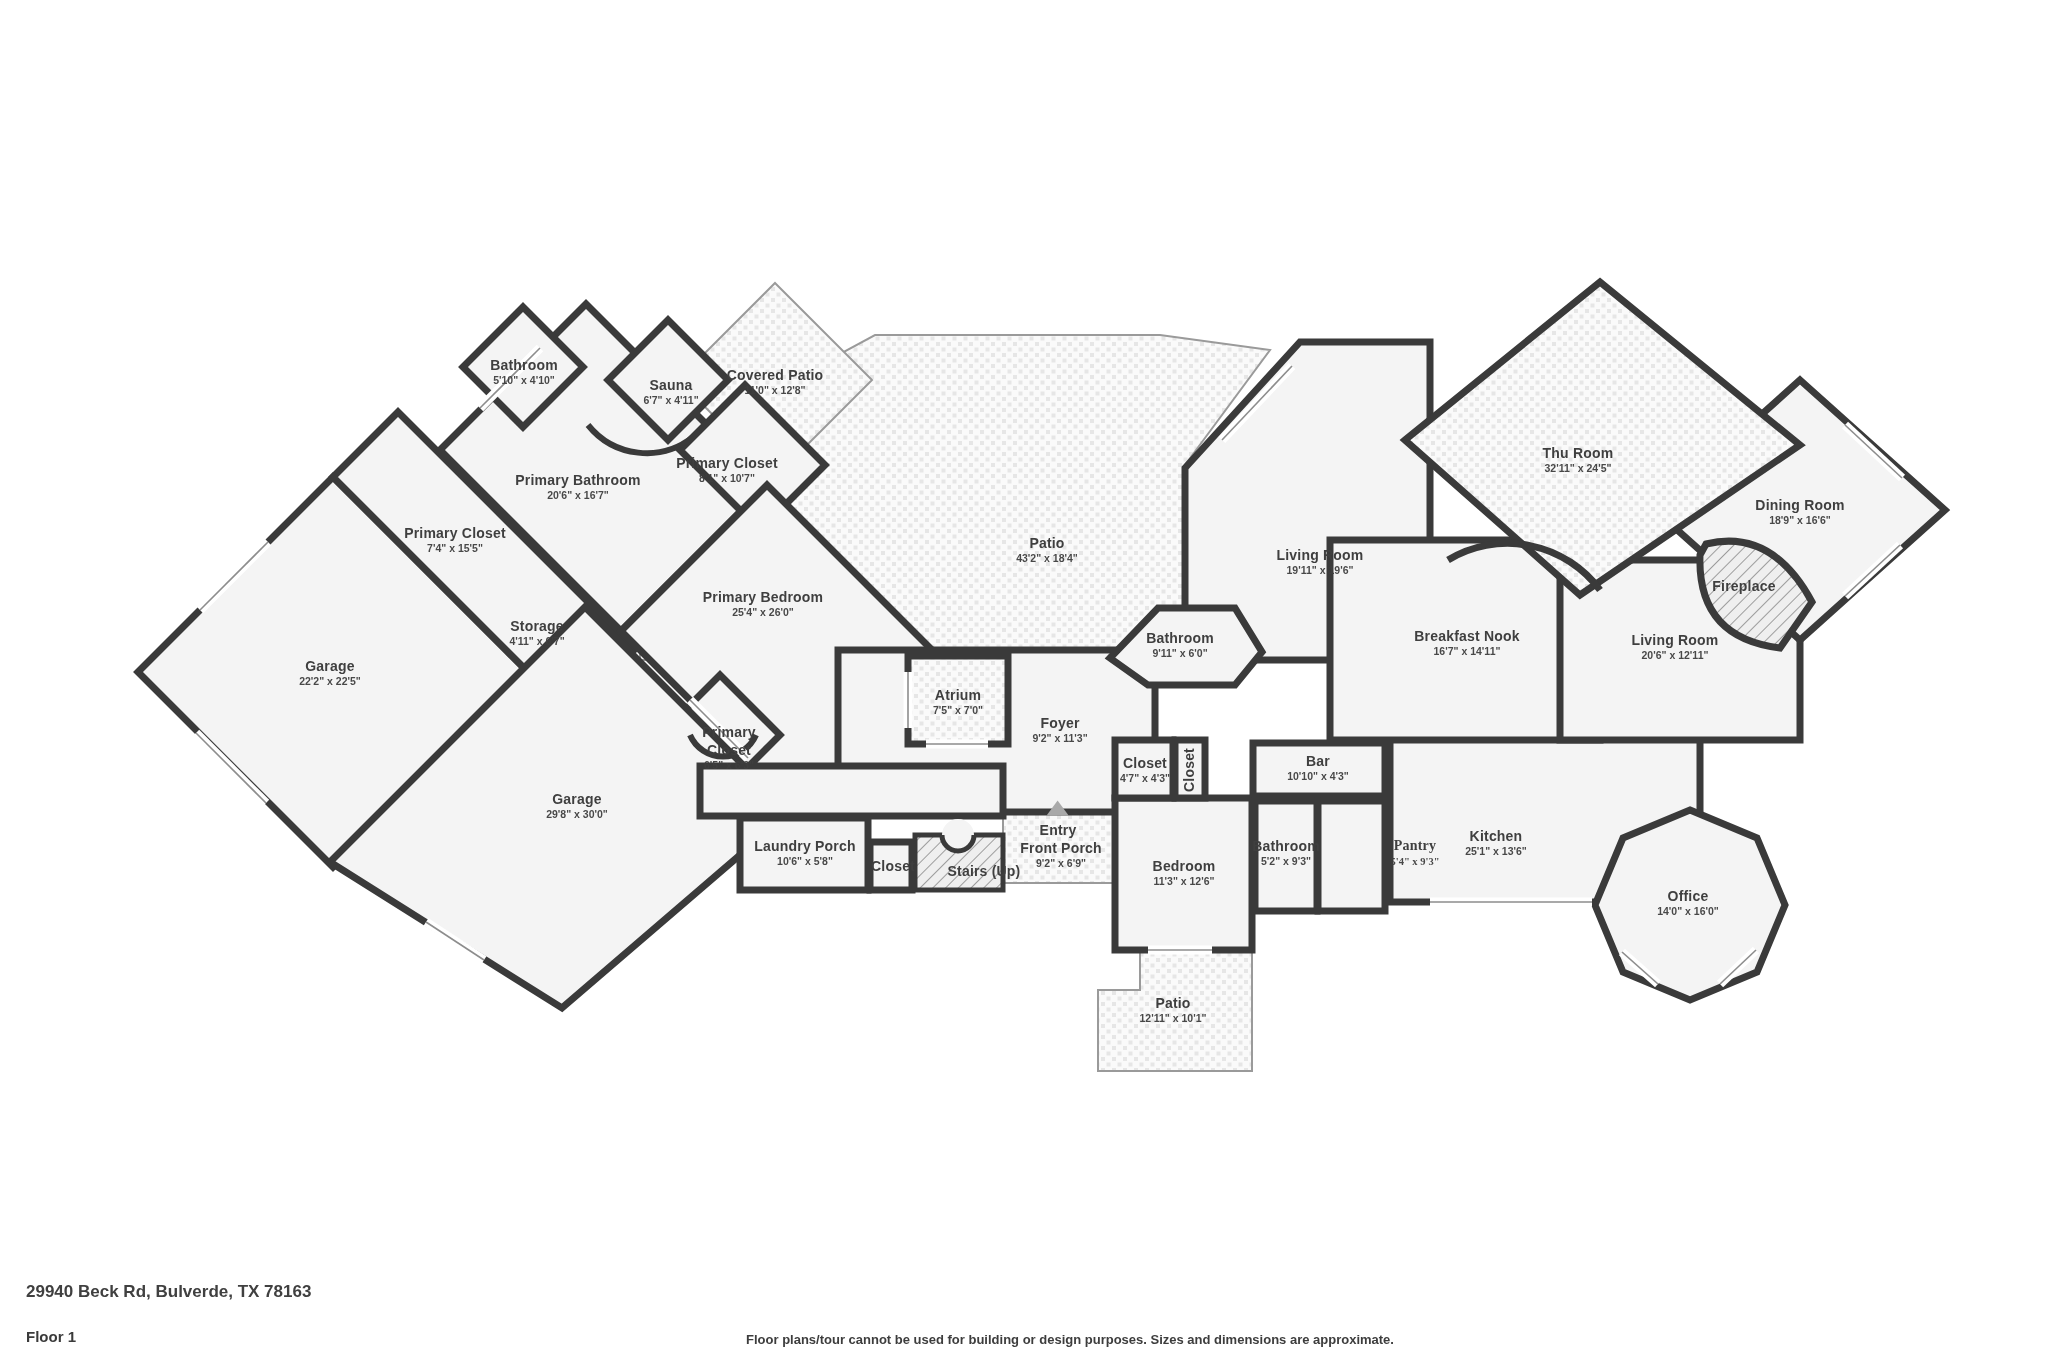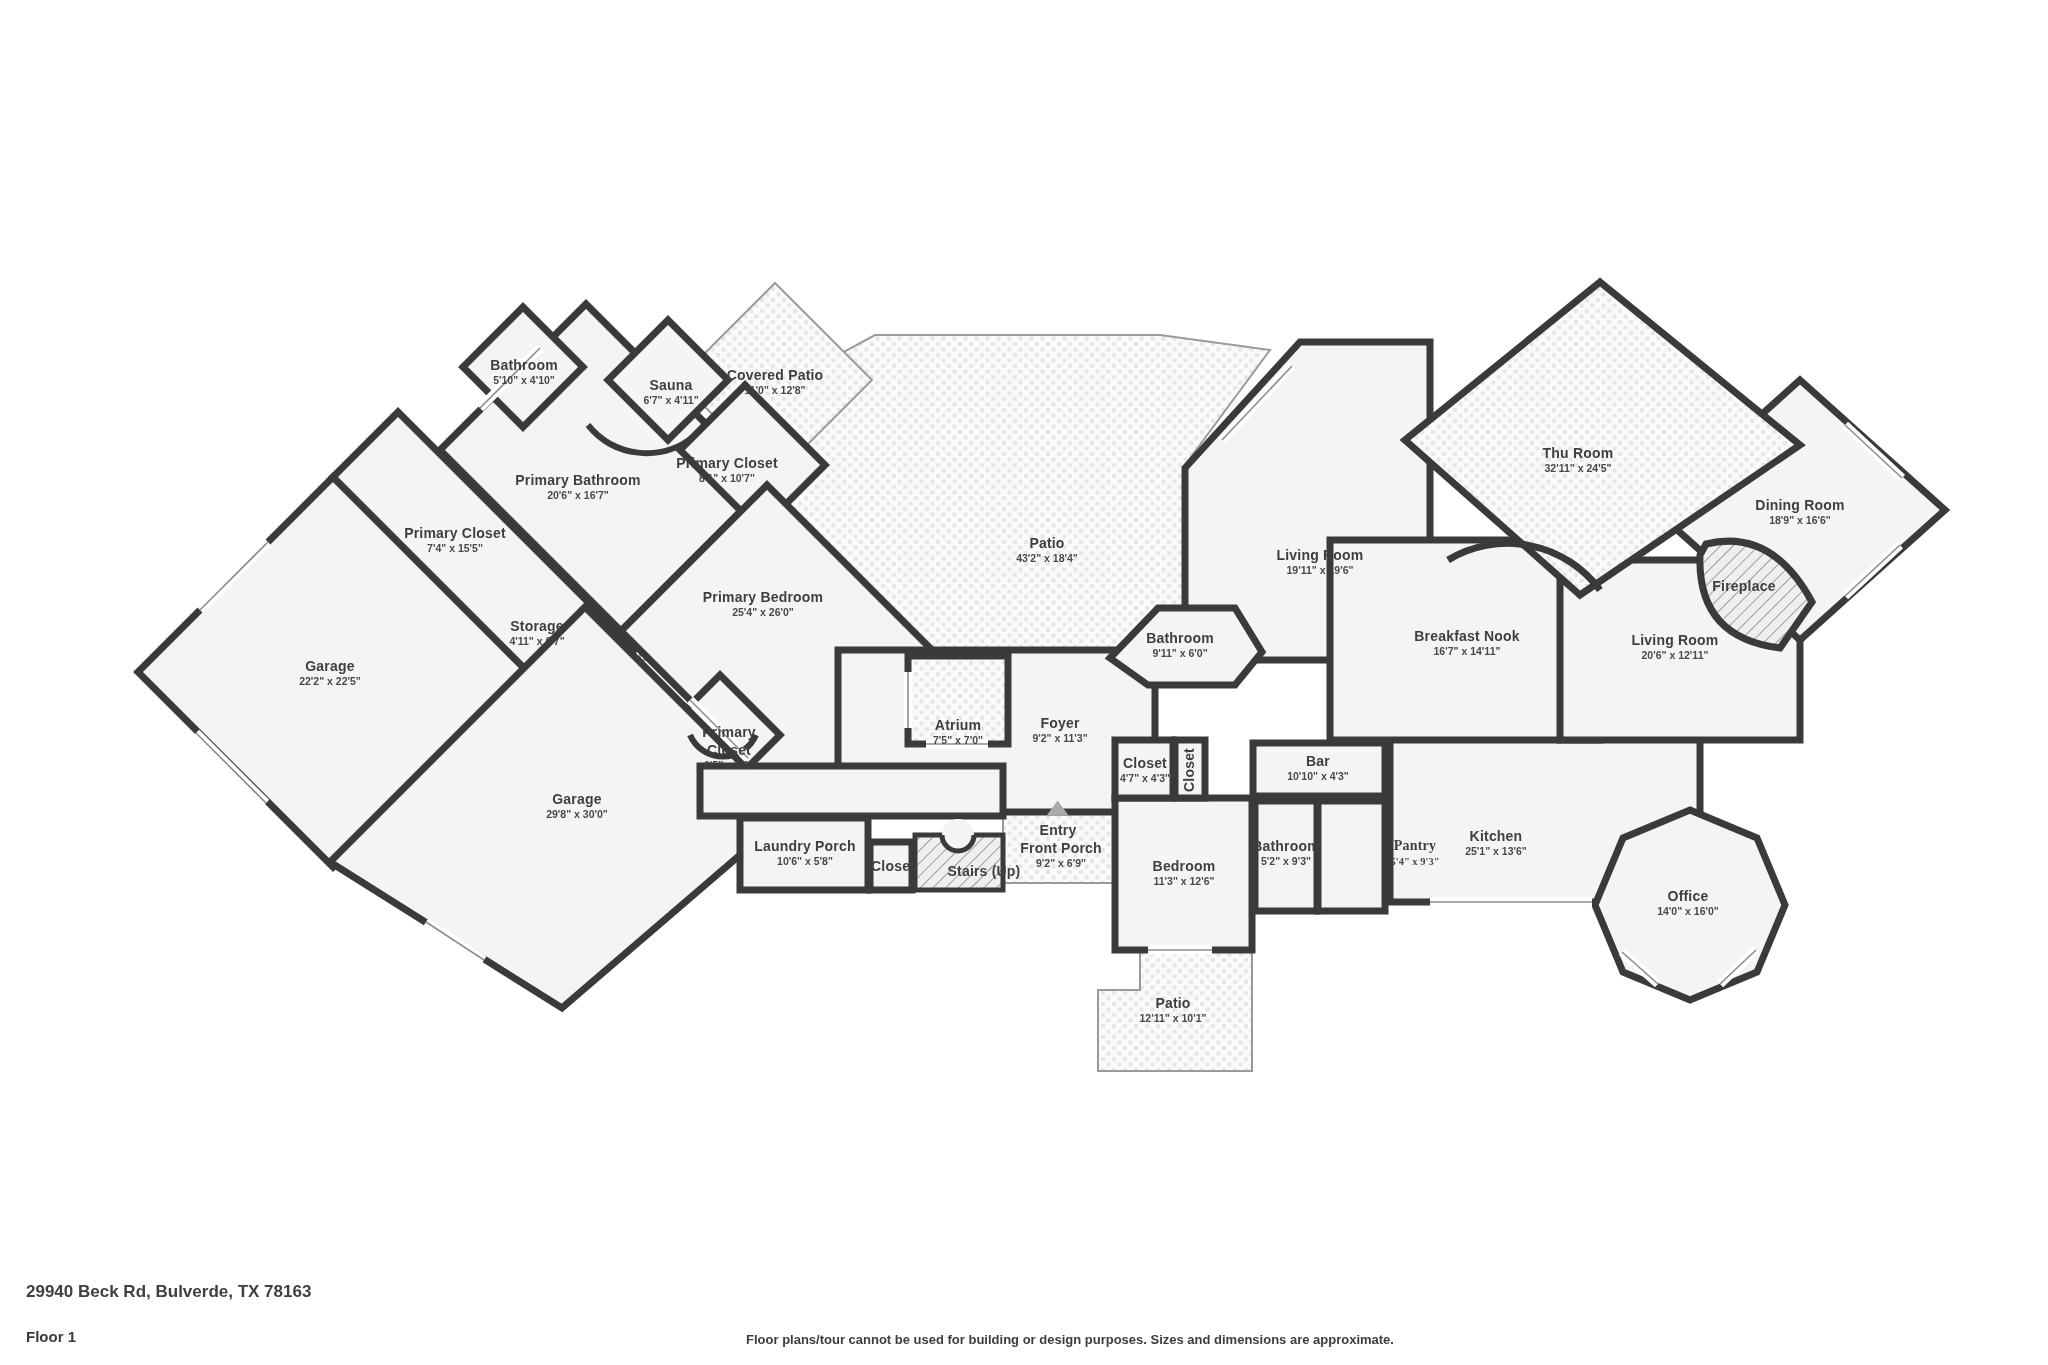--- a/index.html
+++ b/index.html
@@ -185,21 +185,21 @@
       <div class="room-label" style="left: 893px; top: 866px;">
         <div class="rname">Closet</div>
       </div>
       <div class="room-label" style="left: 956px; top: 871px; margin-left: 28px;">
         <div class="rname">Stairs (Up)</div>
       </div>
       <div class="room-label" style="left: 1047px; top: 550px;">
         <div class="rname">Patio</div>
         <div class="rdims">43'2" x 18'4"</div>
       </div>
-      <div class="room-label" style="left: 958px; top: 702px; margin-top: 30px;">
+      <div class="room-label" style="left: 958px; top: 702px;">
         <div class="rname">Atrium</div>
         <div class="rdims">7'5" x 7'0"</div>
       </div>
       <div class="room-label" style="left: 1060px; top: 730px;">
         <div class="rname">Foyer</div>
         <div class="rdims">9'2" x 11'3"</div>
       </div>
       <div class="room-label" style="left: 1180px; top: 645px;">
         <div class="rname">Bathroom</div>
         <div class="rdims">9'11" x 6'0"</div>

